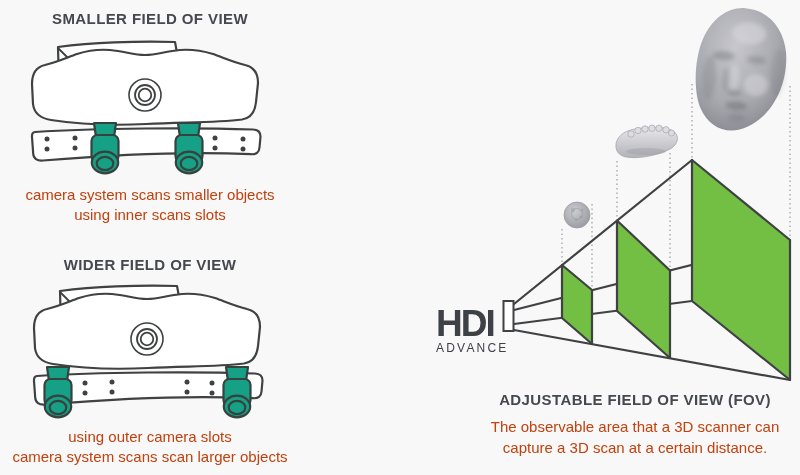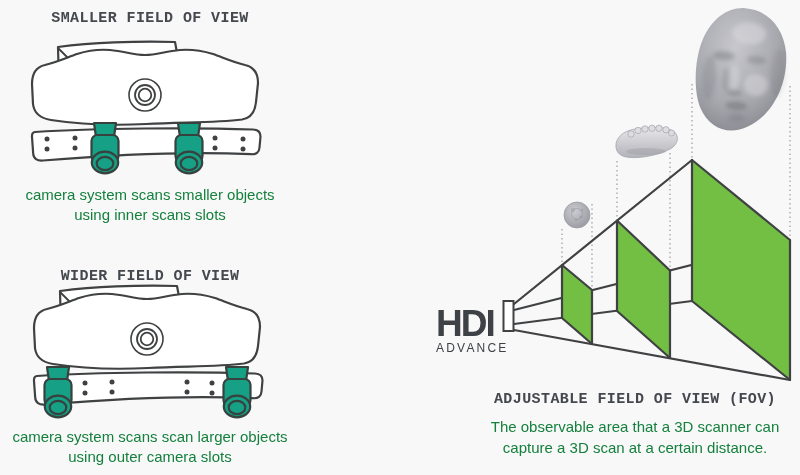--- a/index.html
+++ b/index.html
@@ -4,24 +4,24 @@
 <style>
   html,body{margin:0;padding:0;}
   body{font-family:"Liberation Sans", sans-serif; background:#ffffff;}
   #stage{
     position:relative; width:800px; height:475px; overflow:hidden;
     background:#f8f8f9;
   }
   .abs{position:absolute;}
   .ttl{
     font-size:15px; font-weight:700; letter-spacing:.4px;
-    color:#45484d; text-align:center; white-space:nowrap;font-family:Liberation Mono, monospace;
+    color:#45484d; text-align:center; white-space:nowrap;
   }
   .cap{
-    font-size:15px; color:#15803d; text-align:center; line-height:20px;
+    font-size:15px; color:#c2410c; text-align:center; line-height:20px;
     white-space:nowrap;
   }
   .logo-brand{
     font-size:37px; font-weight:700; letter-spacing:-2px; color:#3e4145;
     line-height:30px; white-space:nowrap;
   }
   .logo-sub{
     font-size:12px; font-weight:400; letter-spacing:2.2px; color:#3e4145;
     margin-top:2px; white-space:nowrap;
   }
@@ -68,21 +68,21 @@
         <ellipse cx="164" cy="127.5" rx="8.3" ry="6.6"></ellipse>
       </g>
     </g>
   </svg>
 
   <div class="abs cap" style="left:0;top:185px;width:300px;">
     <div>camera system scans smaller objects</div>
     <div>using inner scans slots</div>
   </div>
 
-  <div class="abs ttl" style="left:0;top:256px;width:300px;margin-top:12px;">WIDER FIELD OF VIEW</div>
+  <div class="abs ttl" style="left:0;top:256px;width:300px;">WIDER FIELD OF VIEW</div>
 
   <svg class="abs" style="left:25px;top:280px;" width="245" height="142" viewBox="0 0 245 142">
     <g stroke="#3f4142" stroke-width="2.2" fill="#ffffff" stroke-linejoin="round" stroke-linecap="round">
       <path d="M 35,11 C 67,7 114,4.5 152,6 L 155,22 C 114,20.5 64,23.5 42,27.5 L 35.5,29.5 Z"></path>
       <path d="M 35,12 L 50,27" fill="none" stroke-width="1.8"></path>
       <path d="M 9,48 C 9,38 13,31 22,29 C 34,26 44,21.5 54,18 C 64,14.8 74,13 87,14 C 102,15.2 110,19 122,19 C 134,19 142,15.2 157,14 C 170,13 180,15 190,18 C 200,21.5 210,26 222,29 C 231,31 235,38 235,47 L 233,66 C 232,76 228,82 219,83.5 C 192,87 162,86 123,88 C 87,89.8 54,88 28,84 C 17,82.2 11,77 10,68 Z"></path>
       <circle cx="122" cy="59" r="16" stroke-width="1.6"></circle>
       <circle cx="122" cy="59" r="10" stroke-width="1.8"></circle>
       <circle cx="122" cy="59" r="6.3" stroke-width="1.8"></circle>
       <path d="M 12,96 C 72,92 172,91.5 230,93.5 C 235,93.7 237.5,96.5 237.5,100.5 L 236.5,111.5 C 236.2,116.5 233,118.5 228,118.2 C 172,115.5 92,118.5 20,124.5 C 14,125 10.5,122.5 10.2,117.5 L 9,101 C 8.8,98 10,96.2 12,96 Z"></path>
@@ -107,22 +107,22 @@
       <g>
         <path d="M 201,87 L 223,87 L 221,101 L 203,101 Z"></path>
         <rect x="198.5" y="99" width="27" height="27" rx="6"></rect>
         <ellipse cx="212" cy="126.5" rx="13.2" ry="10.8"></ellipse>
         <ellipse cx="212" cy="127.5" rx="8.3" ry="6.6"></ellipse>
       </g>
     </g>
   </svg>
 
   <div class="abs cap" style="left:0;top:427px;width:300px;">
+    <div>using outer camera slots</div>
     <div>camera system scans scan larger objects</div>
-    <div>using outer camera slots</div>
   </div>
 
   <div class="abs" style="left:436px;top:309px;">
     <div class="logo-brand">HDI</div>
     <div class="logo-sub">ADVANCE</div>
   </div>
 
   <svg class="abs" style="left:430px;top:0;" width="370" height="475" viewBox="0 0 370 475">
     <defs>
       <radialGradient id="gFace" cx="0.42" cy="0.32" r="0.78">

